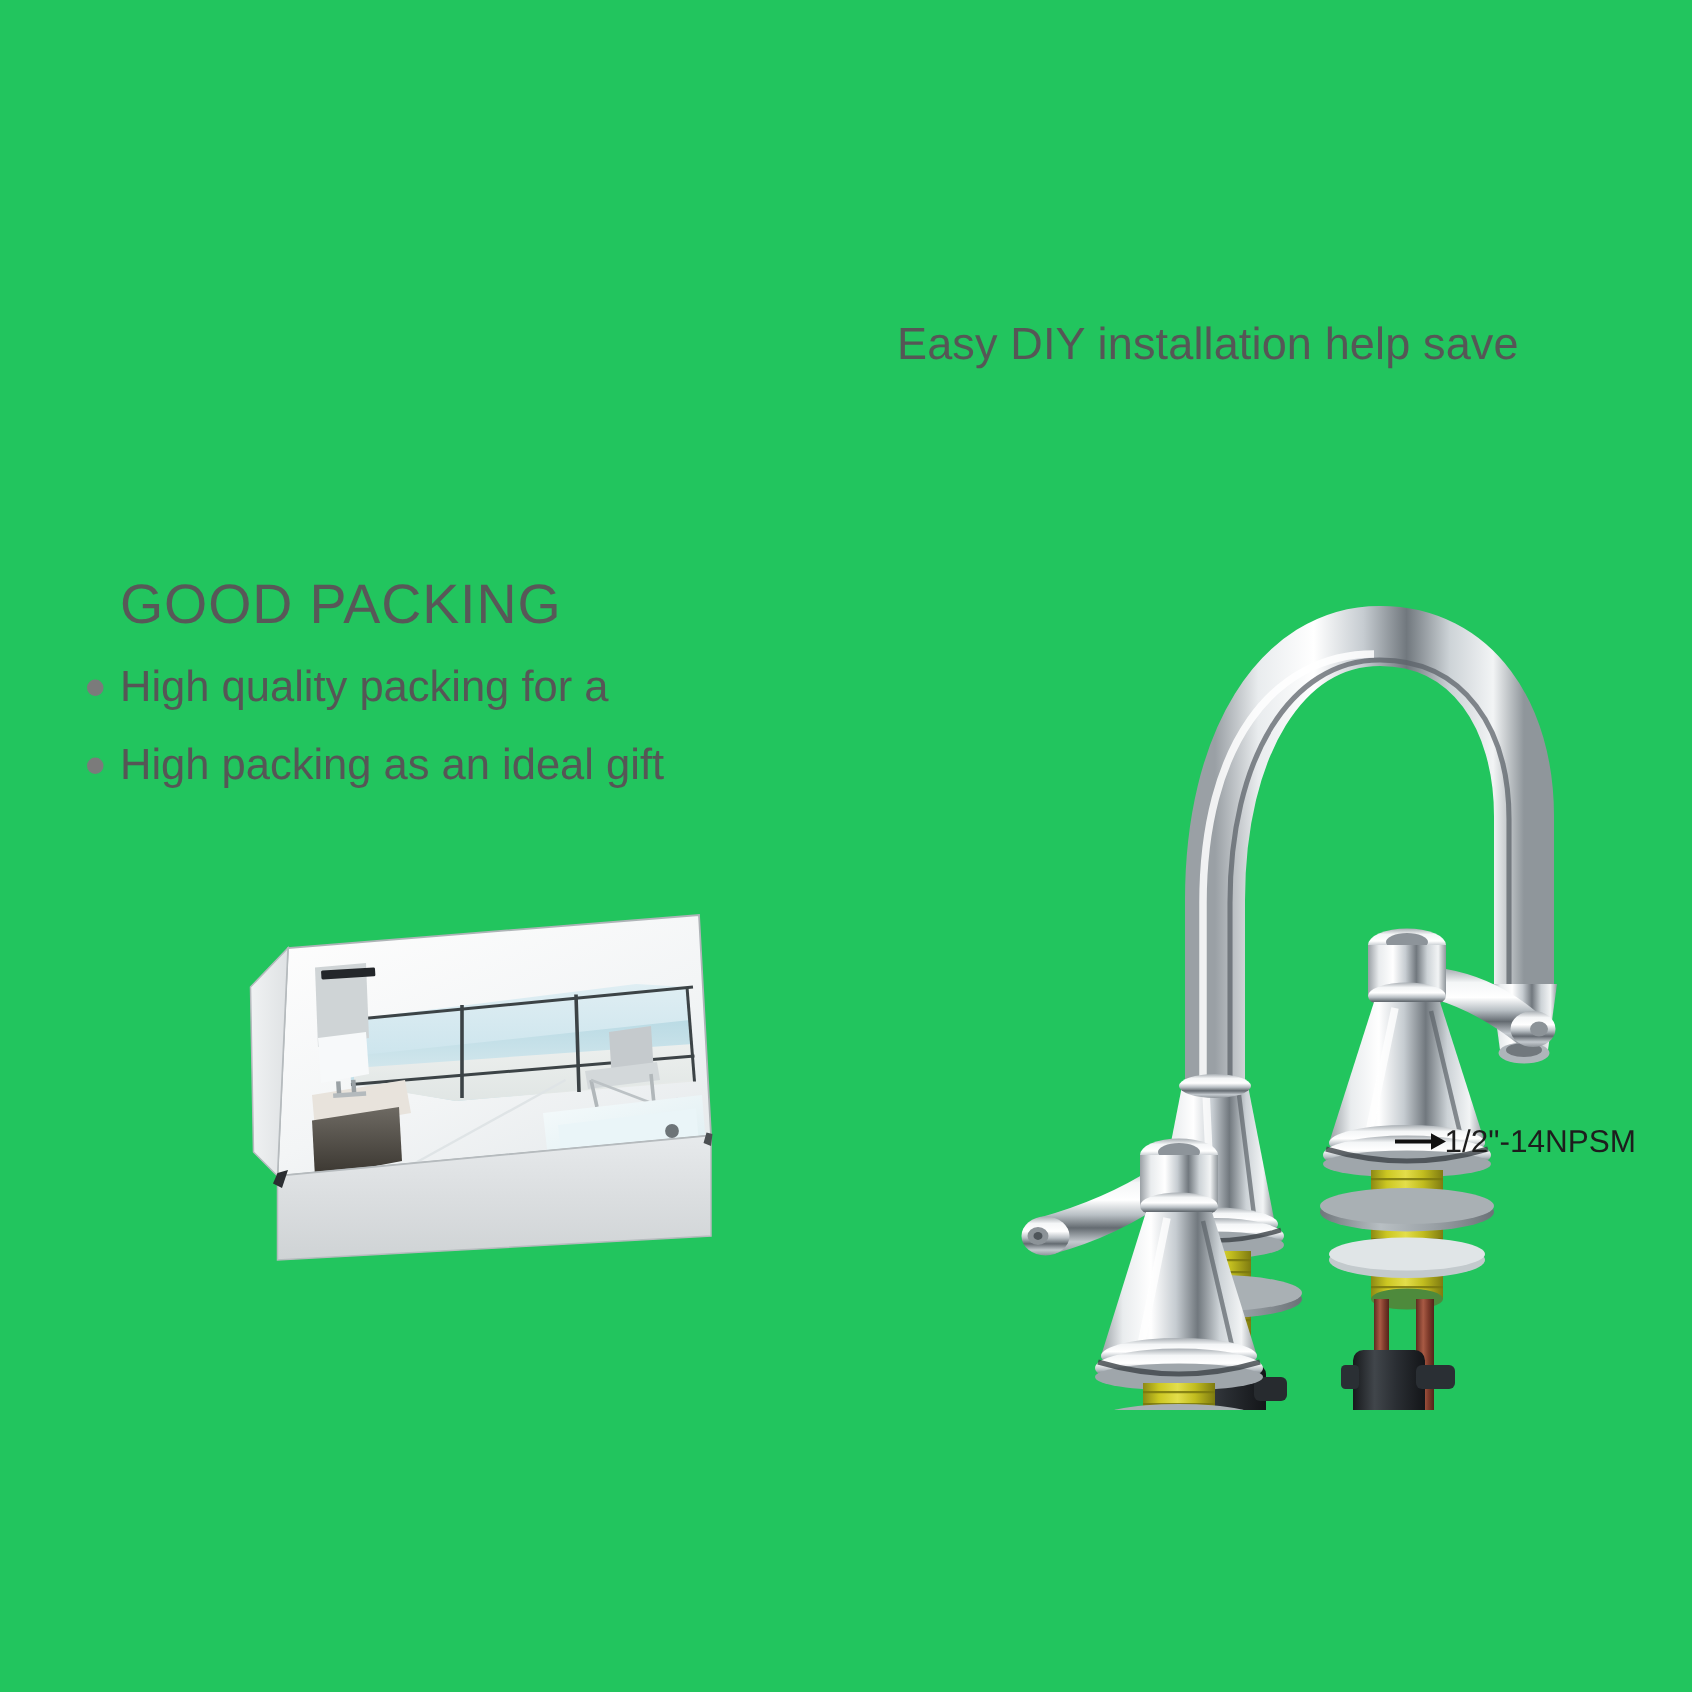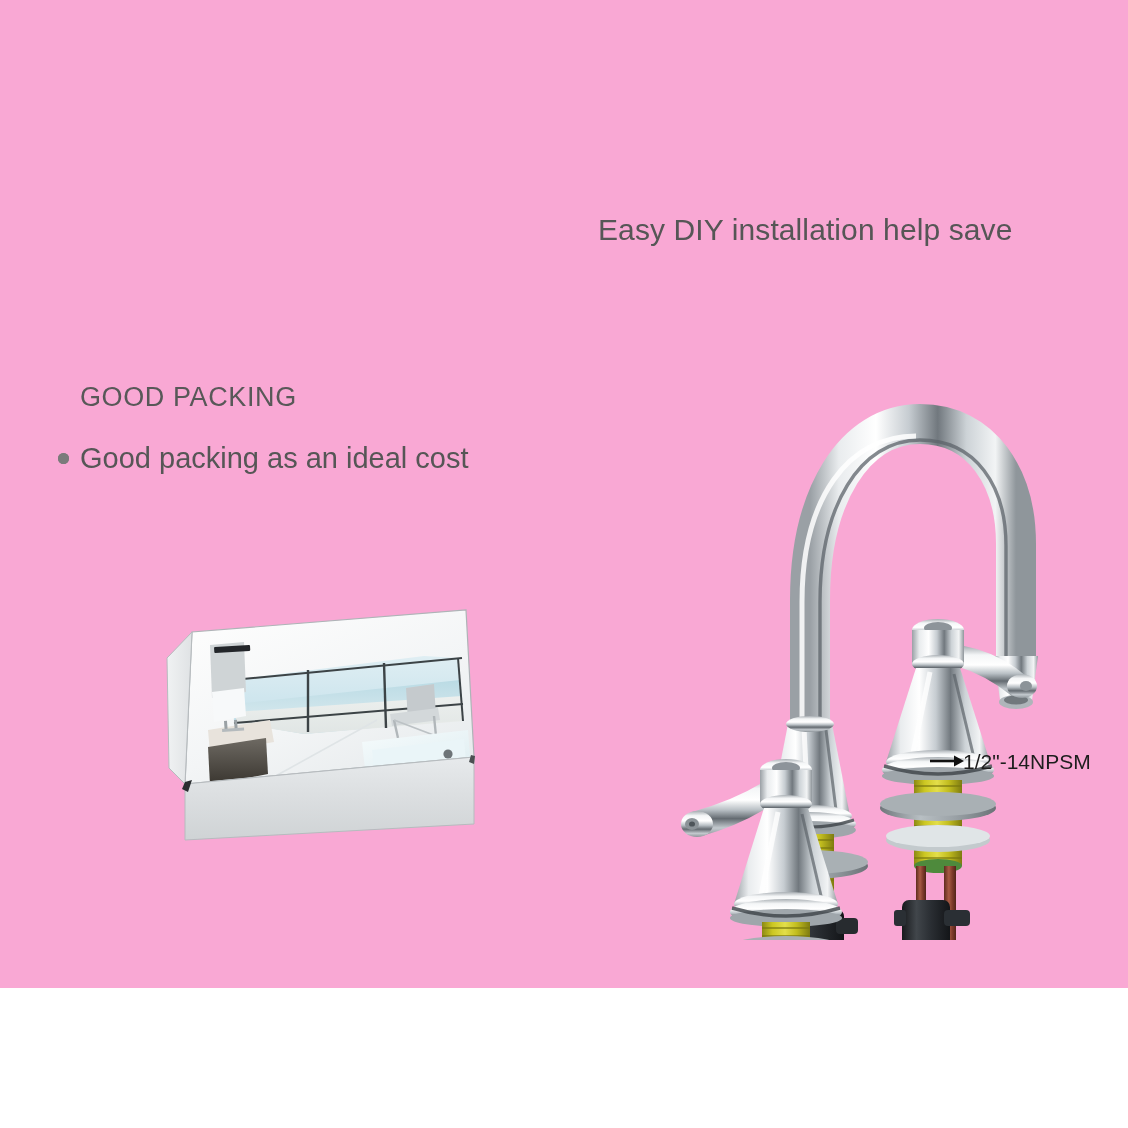--- a/index.html
+++ b/index.html
@@ -7,22 +7,22 @@
     margin: 0;
     padding: 0;
     background: #ffffff;
   }
   body {
     font-family: "Liberation Sans", sans-serif;
   }
   #canvas {
     position: relative;
     width: 1128px;
-    height: 988px;
-    background: #f9a8d4;
+    height: 1128px;
+    background: #22c55e;
     overflow: hidden;
   }
 
   
   .headline {
     position: absolute;
     left: 598px;
     top: 203px;
     width: 500px;
     color: #565656;
@@ -31,21 +31,21 @@
     letter-spacing: 0.1px;
     white-space: nowrap;
   }
 
   
   .packing-title {
     position: absolute;
     left: 80px;
     top: 382px;
     color: #585858;
-    font-size: 27px;
+    font-size: 37px;
     letter-spacing: 0.6px;
     white-space: nowrap;
   }
   .bullet-list {
     position: absolute;
     left: 58px;
     top: 432px;
     width: 500px;
   }
   .bullet-row {
@@ -113,24 +113,25 @@
 
   <div class="headline">
     <div>Easy DIY installation help save</div>
   </div>
 
   <div class="packing-title">GOOD PACKING</div>
 
   <div class="bullet-list">
     <div class="bullet-row">
       <span class="bullet-dot"></span>
+      <span>High quality packing for a</span>
     </div>
     <div class="bullet-row">
       <span class="bullet-dot"></span>
-      <span>Good packing as an ideal cost</span>
+      <span>High packing as an ideal gift</span>
     </div>
   </div>
 
   <svg id="box-photo" viewBox="0 0 358 252">
     <defs>
       <linearGradient id="gSky" x1="0" y1="0" x2="0" y2="1">
         <stop offset="0%" stop-color="#dfeef3"></stop>
         <stop offset="55%" stop-color="#cfe6ee"></stop>
         <stop offset="100%" stop-color="#bcdce6"></stop>
       </linearGradient>

